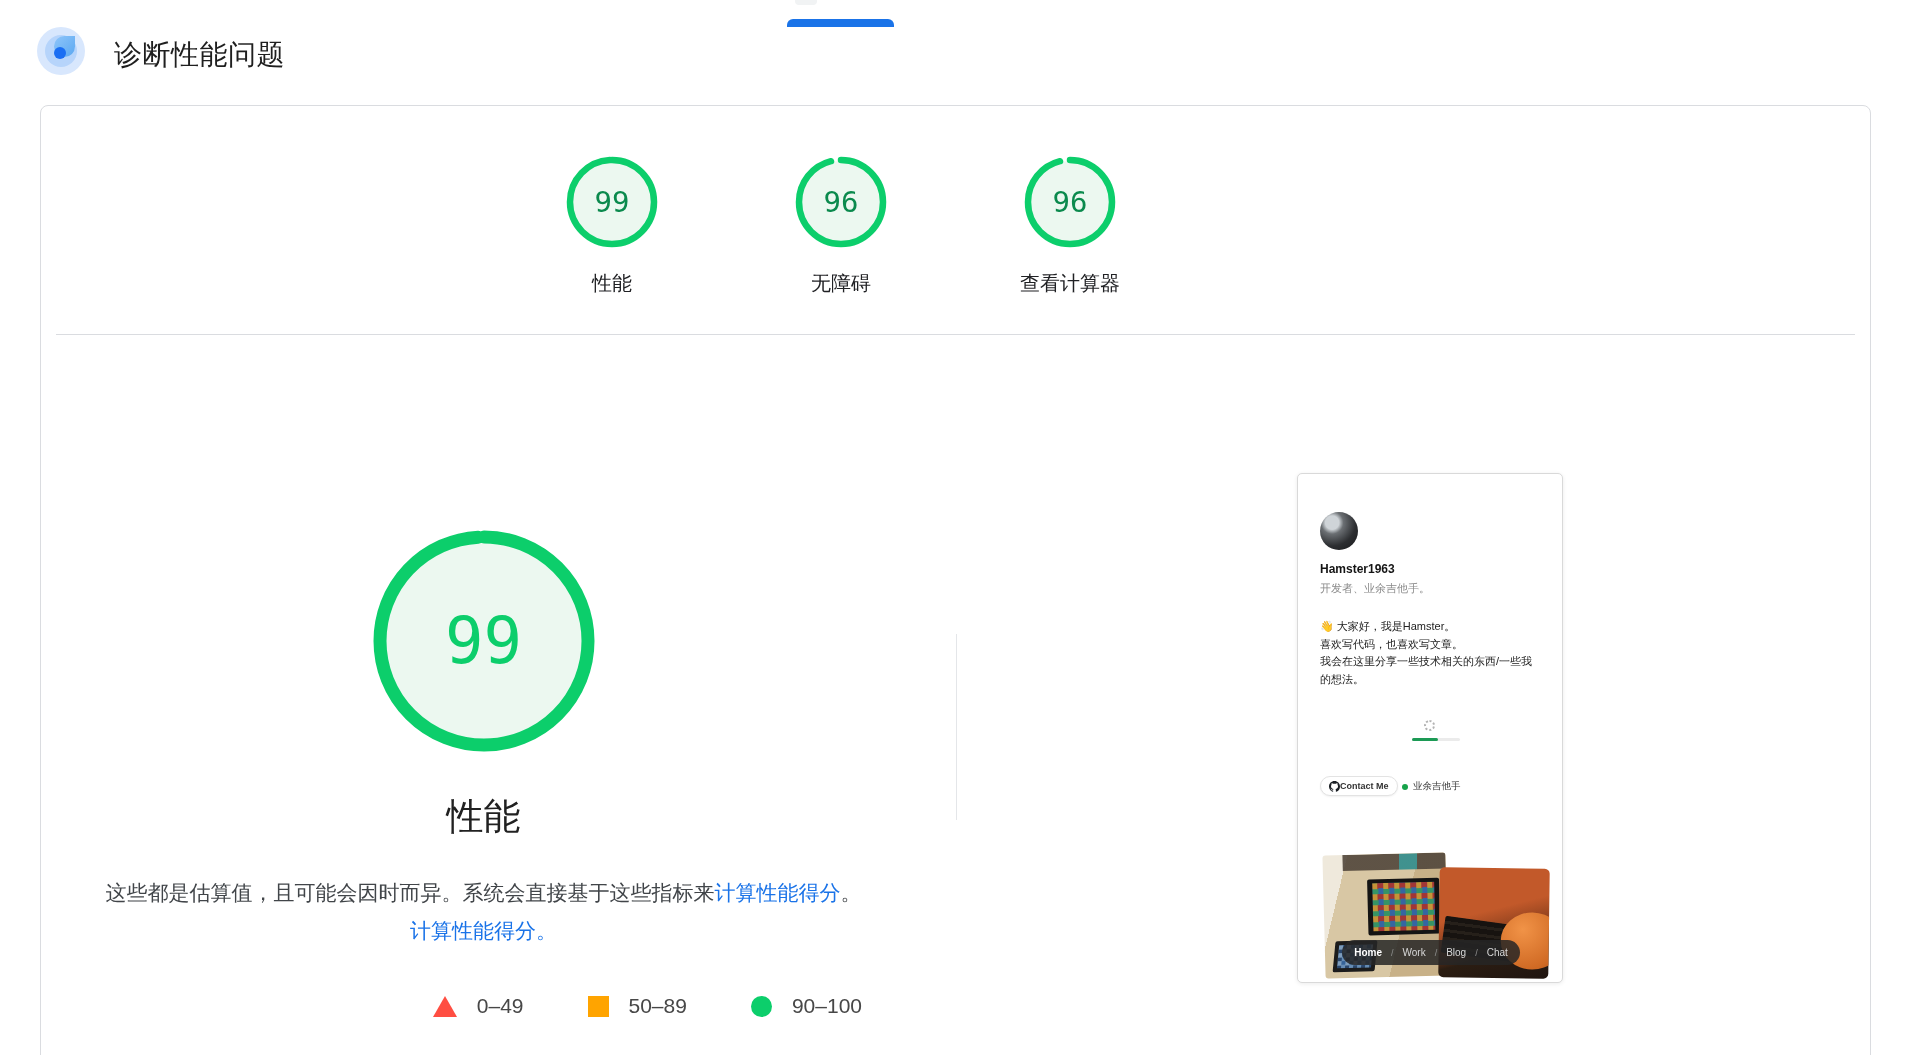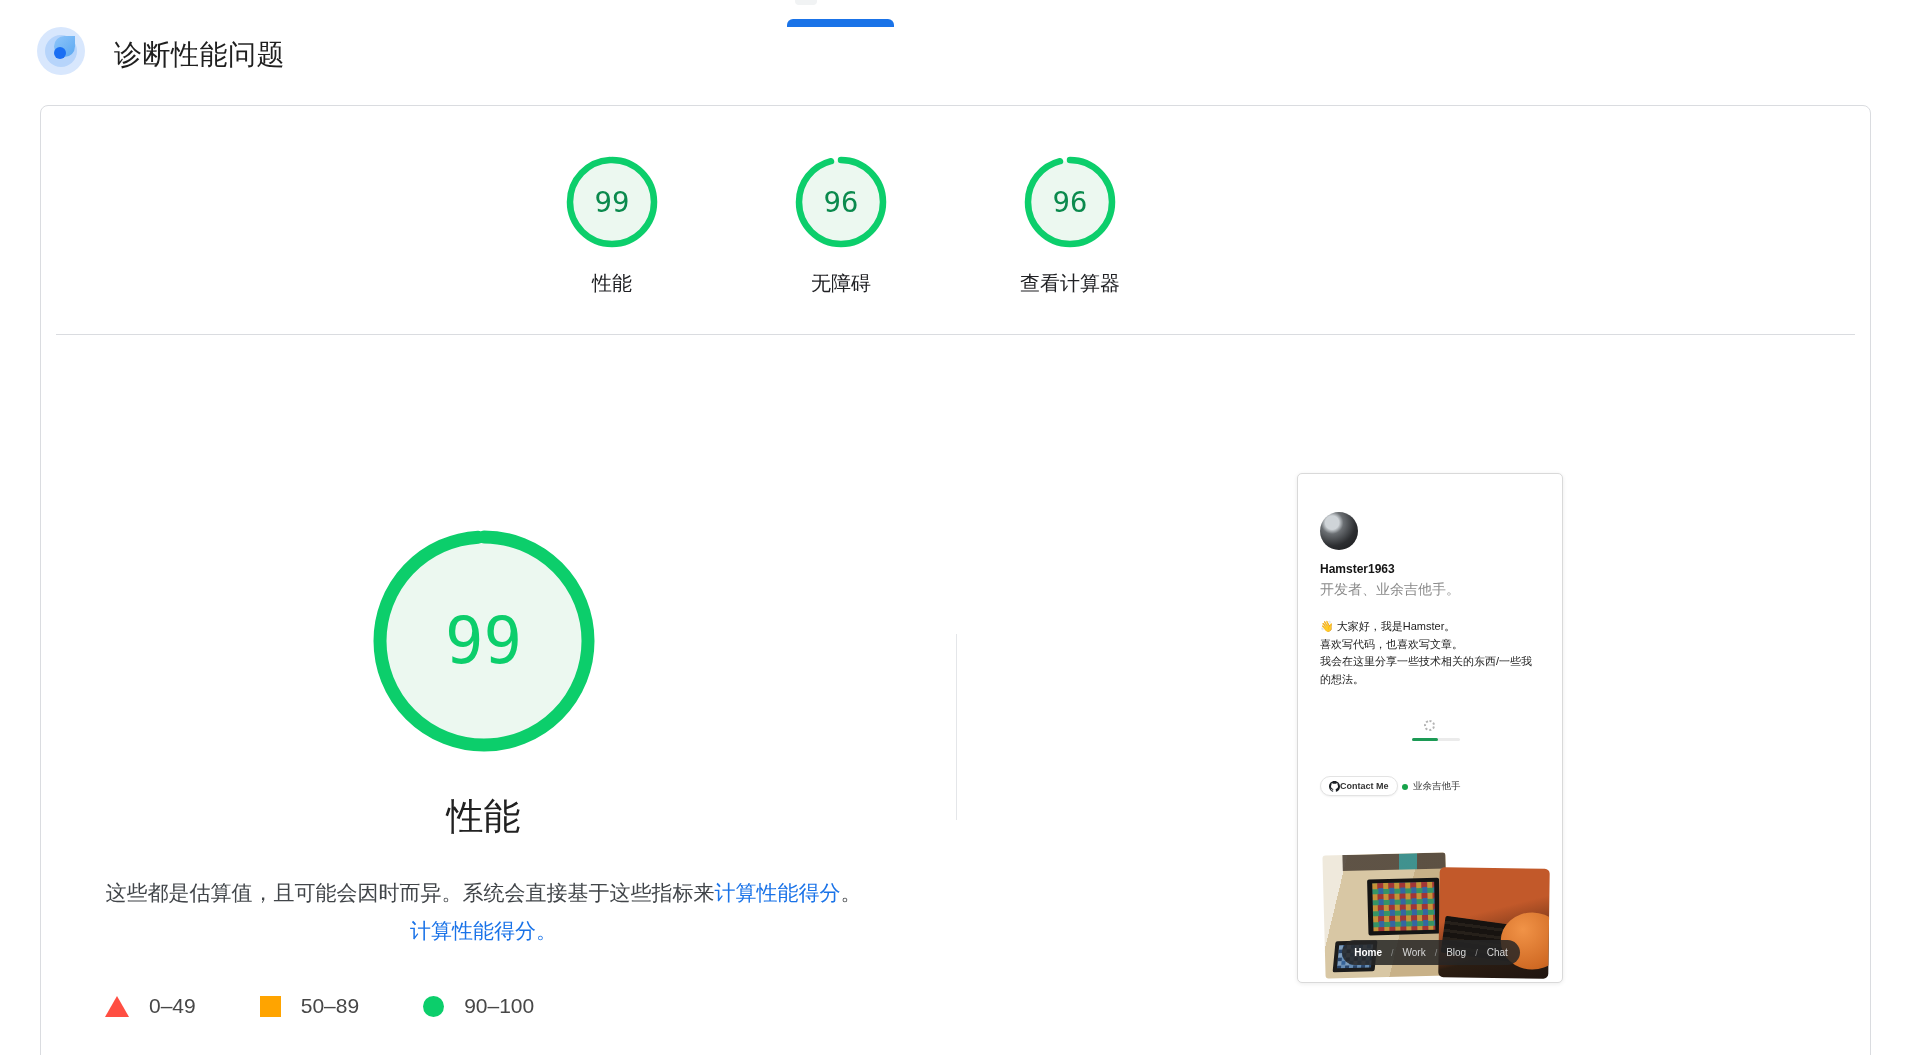--- a/index.html
+++ b/index.html
@@ -38,36 +38,36 @@
   
   .detail-col { position:absolute; left:64px; top:420px; width:757px; text-align:center; }
   .big-gauge-wrap { position:relative; width:230px; height:230px; margin:0 auto; }
   .big-arc { fill:none; stroke:#0cce6b; stroke-width:13; stroke-linecap:round; }
   .big-num { position:absolute; inset:0; display:flex; align-items:center; justify-content:center;
     font-family:"DejaVu Sans Mono",monospace; font-size:64px; color:#0cce6b; }
   .detail-title { margin-top:36px; font-size:37px; font-weight:500; color:#212121; }
   .detail-desc { margin-top:32px; font-size:21px; line-height:38px; color:#414549; }
   .detail-desc a { color:#1a73e8; text-decoration:none; cursor:pointer; }
 
-  .legend { margin-top:44px; display:flex; justify-content:flex-start; align-items:center; gap:64px; }
+  .legend { margin-top:44px; display:flex; justify-content:flex-end; align-items:center; gap:64px; }
   .legend-item { display:flex; align-items:center; gap:20px; font-size:21px; color:#474747; }
   .shape-triangle { width:0; height:0; border-left:12px solid transparent; border-right:12px solid transparent;
     border-bottom:21px solid #ff4e42; }
   .shape-square { width:21px; height:21px; background:#ffa400; }
   .shape-circle { width:21px; height:21px; border-radius:50%; background:#0cce6b; }
 
   .v-divider { position:absolute; left:915px; top:528px; width:1px; height:186px; background:#e4e6e9; }
 
   
   .shot { position:absolute; left:1256px; top:367px; width:266px; height:510px; background:#fff;
     border:1px solid #d9d9d9; border-radius:5px; box-shadow:0 1px 4px rgba(0,0,0,.08); overflow:hidden; cursor:pointer; }
   .shot .avatar { position:absolute; left:22px; top:38px; width:38px; height:38px; border-radius:50%;
     background:radial-gradient(circle at 32% 28%, #cfd4d8 0 18%, #6b6f73 30%, #2c2e31 62%, #17181a 100%); }
   .shot .name { position:absolute; left:22px; top:88px; font-size:12px; font-weight:700; color:#141414; }
-  .shot .subtitle { position:absolute; left:22px; top:107px; font-size:14px; color:#8a8a8a;text-align:right; }
+  .shot .subtitle { position:absolute; left:22px; top:107px; font-size:11px; color:#8a8a8a;text-align:right; }
   .shot .bio { position:absolute; left:22px; top:144px; font-size:11px; line-height:17.5px; color:#222; white-space:nowrap; }
   .shot .spinner { position:absolute; left:126px; top:246px; width:11px; height:11px;
     border:2px dotted #b3b3b3; border-radius:50%; }
   .shot .progress { position:absolute; left:114px; top:264px; width:48px; height:3px; border-radius:2px; background:#ebebeb; }
   .shot .progress .bar { width:55%; height:100%; border-radius:2px; background:#1c9a55; }
   .shot .contact-btn { position:absolute; left:22px; top:302px; height:20px; padding:0 8px;
     display:inline-flex; align-items:center; border:1px solid #e3e3e3; border-radius:10px;
     background:#fff; box-shadow:0 1px 2px rgba(0,0,0,.06); font-size:9px; font-weight:600; color:#333; }
   .shot .gh-icon { width:11px; height:11px; display:block; }
   .shot .status { position:absolute; left:104px; top:306px; display:flex; align-items:center; gap:5px;

